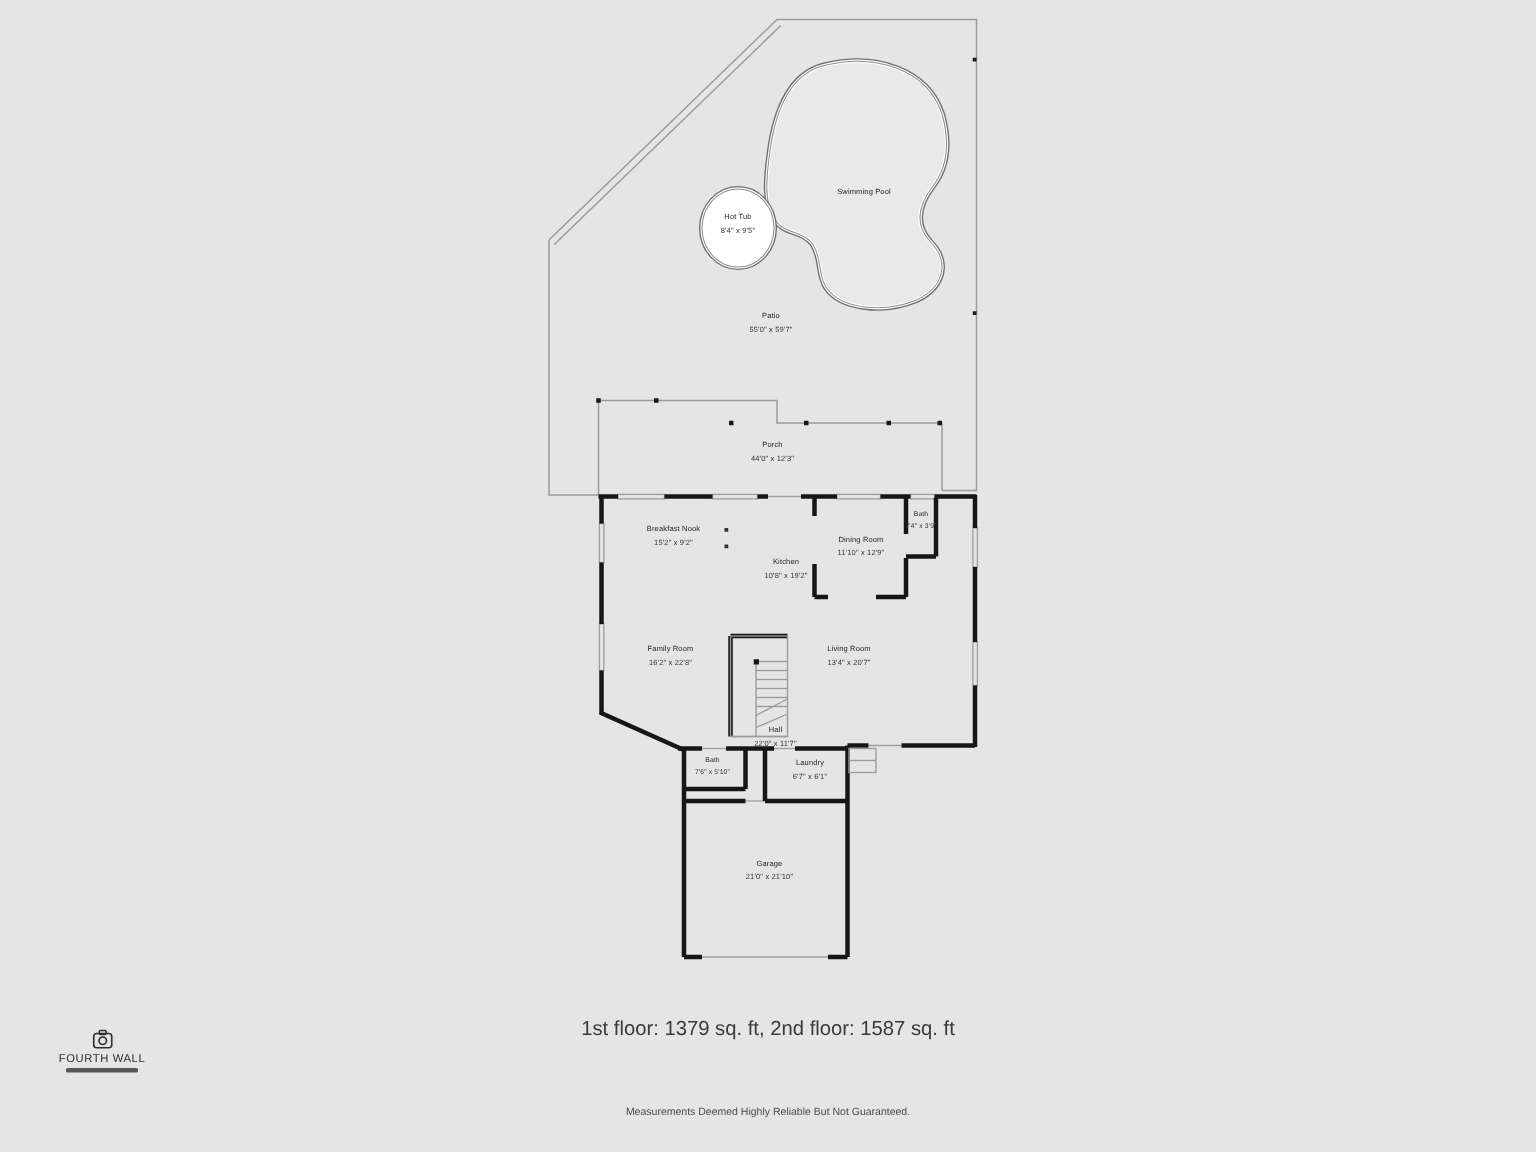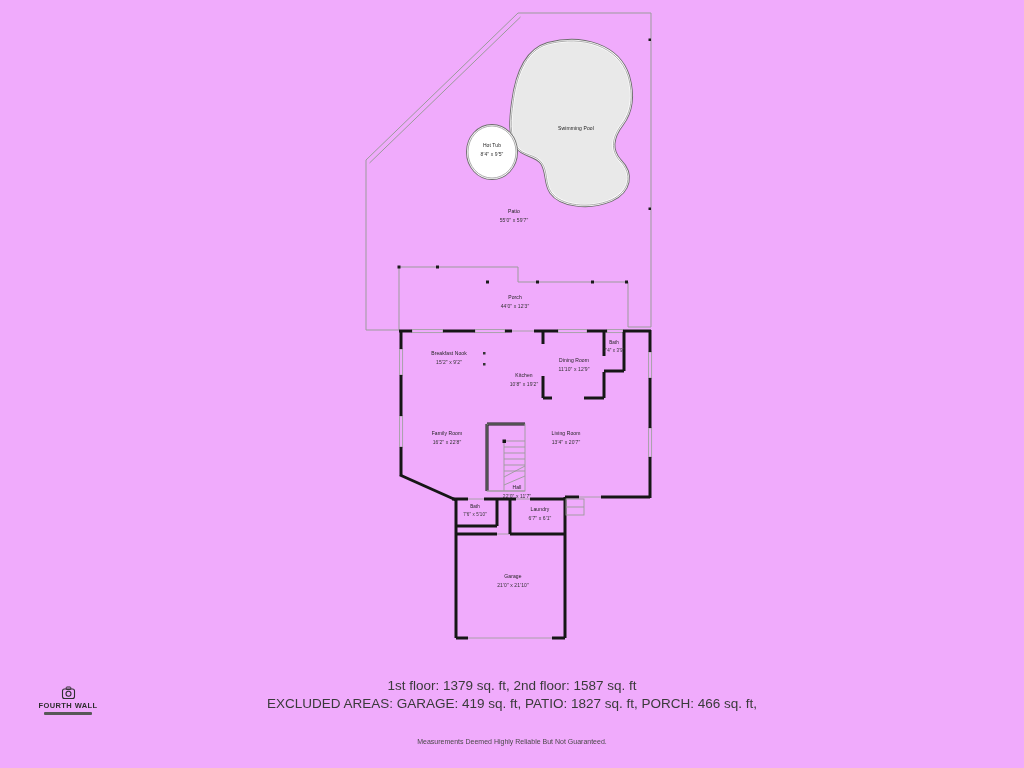--- a/index.html
+++ b/index.html
@@ -1,17 +1,17 @@
 <!DOCTYPE html>
 <html><head>
 <meta charset="utf-8">
 <style>
   html,body{margin:0;padding:0;background:#ffffff;}
   body{font-family:"Liberation Sans","DejaVu Sans",sans-serif;}
-  #page{position:relative;width:1024px;height:768px;background:#f0abfc;overflow:hidden;}
+  #page{position:relative;width:1024px;height:768px;background:#e5e5e5;overflow:hidden;}
   #plan-svg{position:absolute;left:0;top:0;}
   .room-label{
     position:absolute;
     transform:translateX(-50%);
     text-align:center;
     font-size:5px;
     line-height:1.7;
     color:#222222;
     white-space:nowrap;
     letter-spacing:.1px;
@@ -22,21 +22,21 @@
     text-align:center;color:#3a3a3a;font-size:13.5px;line-height:18px;
   }
   .disclaimer{
     position:absolute;left:0;top:738px;width:100%;
     text-align:center;color:#4a4a4a;font-size:7px;
   }
   .logo{
     position:absolute;left:22px;top:686px;width:92px;text-align:center;
   }
   .logo .logo-icon{display:block;margin:0 auto 1px auto;}
-  .logo .logo-name{font-size:7.5px;font-weight:bold;letter-spacing:.4px;color:#2e2e2e;}
+  .logo .logo-name{font-size:7.5px;font-weight:normal;letter-spacing:.4px;color:#2e2e2e;}
   .logo .logo-tagline-bar{width:48px;height:3px;background:#575757;margin:2px auto 0 auto;border-radius:1px;}
 </style>
 </head>
 <body>
 
 <div id="page">
 
   <svg id="plan-svg" width="1024" height="768" viewBox="0 0 1024 768">
 
     <g stroke="#9b9b9b" stroke-width="1" fill="none">
@@ -221,21 +221,20 @@
     <div>Laundry</div>
     <div class="dims">6'7" x 6'1"</div>
   </div>
   <div class="room-label" style="left:513px;top:572px">
     <div>Garage</div>
     <div class="dims">21'0" x 21'10"</div>
   </div>
 
   <div class="footer">
     <div>1st floor: 1379 sq. ft, 2nd floor: 1587 sq. ft</div>
-    <div>EXCLUDED AREAS: GARAGE: 419 sq. ft, PATIO: 1827 sq. ft, PORCH: 466 sq. ft,</div>
   </div>
   <div class="disclaimer">Measurements Deemed Highly Reliable But Not Guaranteed.</div>
 
   <div class="logo">
     <svg class="logo-icon" width="15" height="14" viewBox="0 0 15 14">
       <rect x="1.5" y="3" width="12" height="9.5" rx="2" fill="none" stroke="#2e2e2e" stroke-width="1.1"></rect>
       <rect x="5.2" y="1" width="4.6" height="2.6" rx="0.8" fill="none" stroke="#2e2e2e" stroke-width="1"></rect>
       <circle cx="7.5" cy="7.8" r="2.5" fill="none" stroke="#2e2e2e" stroke-width="1.1"></circle>
     </svg>
     <div class="logo-name">FOURTH WALL</div>

